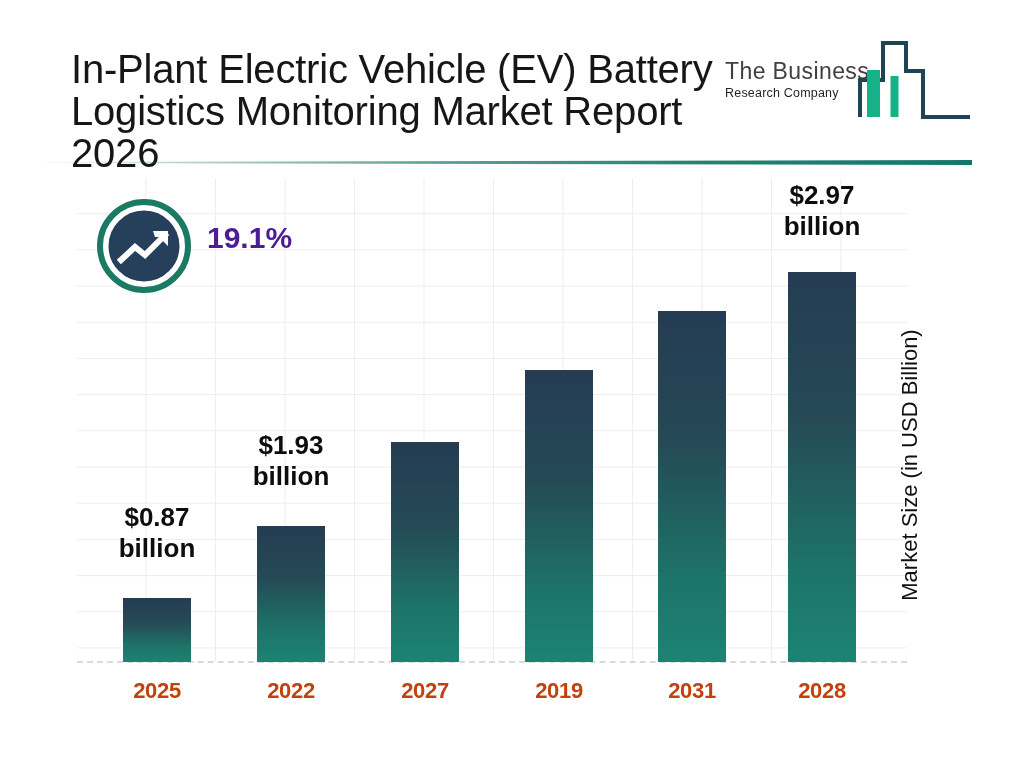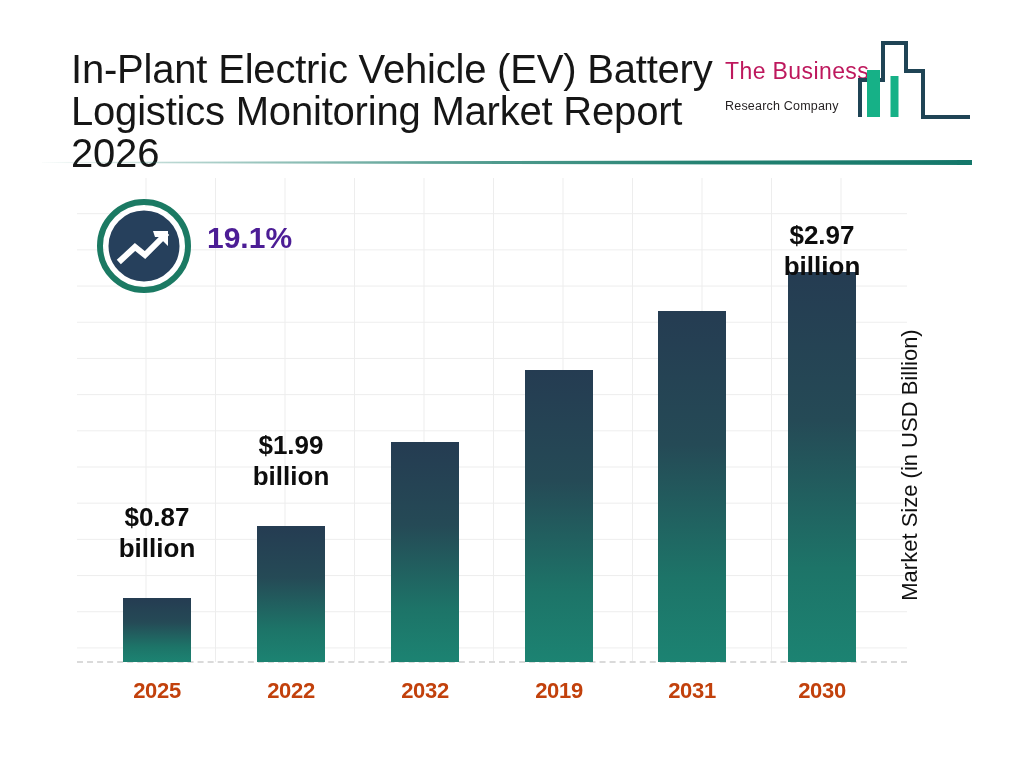--- a/index.html
+++ b/index.html
@@ -20,26 +20,26 @@
     position:absolute; left:55px; top:48px; width:700px;
     font-size:40px; line-height:42px; color:#161616;
     font-family:"Liberation Sans", sans-serif; font-weight:400;
     letter-spacing:-0.2px;
     white-space:pre-line;
     margin-left:16px;
   }
   .logo { position:absolute; left:725px; top:33px; width:250px; height:95px; }
   .logo-text { position:absolute; left:0px; top:26px; width:150px; }
   .logo-line1 {
-    font-size:23px; color:#be185d; letter-spacing:0.4px;
+    font-size:23px; color:#404040; letter-spacing:0.4px;
     font-family:"Liberation Sans", sans-serif; line-height:24px;
   }
   .logo-line2 {
     font-size:12.5px; color:#231f20; letter-spacing:0.2px;
-    font-family:"Liberation Sans", sans-serif; line-height:16px; margin-top:15px;
+    font-family:"Liberation Sans", sans-serif; line-height:16px; margin-top:2px;
   }
   .logo-mark { position:absolute; left:132px; top:0px; width:116px; height:88px; }
 
   
   .divider {
     position:absolute; left:42px; top:160px; width:930px; height:5px;
     background: linear-gradient(to right,
        rgba(23,122,105,0.02) 0%,
        rgba(23,122,105,0.30) 14%,
        rgba(23,122,105,0.70) 42%,
@@ -131,40 +131,40 @@
   <div class="baseline"></div>
 
   <div class="bars">
 
     <div class="bar" style="left:123px; height:64px;"></div>
     <div class="bar-label" style="left:97px; top:502px;">$0.87
 billion</div>
     <div class="xtick" style="left:97px;">2025</div>
 
     <div class="bar" style="left:257px; height:136px;"></div>
-    <div class="bar-label" style="left:231px; top:430px;">$1.99
+    <div class="bar-label" style="left:231px; top:430px;">$1.93
 billion</div>
     <div class="xtick" style="left:231px;">2022</div>
 
     <div class="bar" style="left:391px; height:220px;"></div>
     <div class="bar-label" style="left:365px; top:346px;"></div>
-    <div class="xtick" style="left:365px;">2032</div>
+    <div class="xtick" style="left:365px;">2027</div>
 
     <div class="bar" style="left:525px; height:292px;"></div>
     <div class="bar-label" style="left:499px; top:274px;"></div>
     <div class="xtick" style="left:499px;">2019</div>
 
     <div class="bar" style="left:658px; height:351px;"></div>
     <div class="bar-label" style="left:632px; top:215px;"></div>
     <div class="xtick" style="left:632px;">2031</div>
 
     <div class="bar" style="left:788px; height:390px;"></div>
-    <div class="bar-label" style="left:762px; top:180px;margin-top:40px;">$2.97
+    <div class="bar-label" style="left:762px; top:180px;">$2.97
 billion</div>
-    <div class="xtick" style="left:762px;">2030</div>
+    <div class="xtick" style="left:762px;">2028</div>
   </div>
 
   <div class="ylabel">Market Size (in USD Billion)</div>
 
   <div class="cagr-wrap">
     <div class="cagr-badge">
       <svg width="94" height="94" viewBox="0 0 94 94">
         <circle cx="47" cy="47" r="44" fill="none" stroke="#1b7a63" stroke-width="6"></circle>
         <circle cx="47" cy="47" r="37.5" fill="#26405c" stroke="#ffffff" stroke-width="4"></circle>
         <polyline points="24,61 38,48 48,56 68,36" fill="none" stroke="#ffffff" stroke-width="6" stroke-linecap="square" stroke-linejoin="miter"></polyline>

